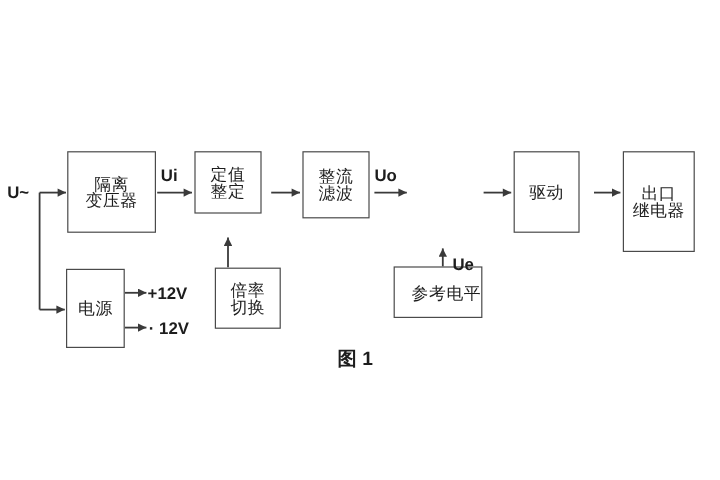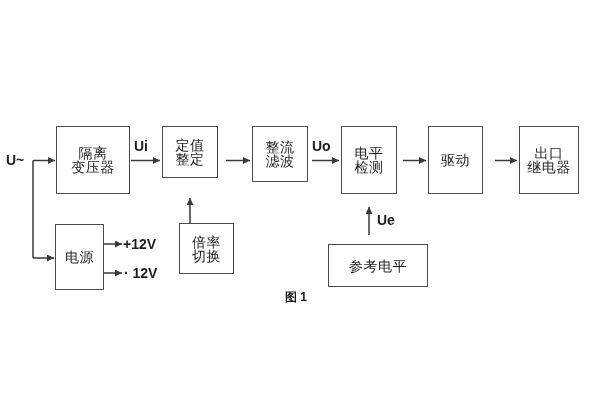--- a/index.html
+++ b/index.html
@@ -36,21 +36,21 @@
   .lbl {
     position:absolute;
     font-size:14px;
     line-height:14px;
     font-weight:600;
     color:#1d1d1d;
     white-space:nowrap;
   }
   .caption {
     position:absolute;
-    font-size:12px;
+    font-size:16px;
     color:#1d1d1d;
     font-weight:600;
     text-align:center;
   }
 </style>
 </head>
 <body>
 
 <div class="stage">
 
@@ -84,44 +84,40 @@
   <div class="box" style="left:162px; top:126px; width:56px; height:52px;">
     <span>定值</span>
     <span>整定</span>
   </div>
 
   <div class="box" style="left:252px; top:126px; width:56px; height:56px;">
     <span>整流</span>
     <span>滤波</span>
   </div>
 
-  <div class="box" style="left:341px; top:126px; width:56px; height:68px;">
-    <span>电平</span>
-    <span>检测</span>
-  </div>
 
   <div class="box" style="left:428px; top:126px; width:55px; height:68px;">
     <span>驱动</span>
   </div>
 
-  <div class="box" style="left:519px; top:126px; width:60px; height:68px;">
+  <div class="box" style="left:519px; top:126px; width:60px; height:84px;">
     <span>出口</span>
     <span>继电器</span>
   </div>
 
   <div class="box" style="left:55px; top:224px; width:49px; height:66px;">
     <span>电源</span>
   </div>
 
   <div class="box" style="left:179px; top:223px; width:55px; height:51px;">
     <span>倍率</span>
     <span>切换</span>
   </div>
 
-  <div class="box" style="left:328px; top:244px; width:100px; height:43px;">
+  <div class="box" style="left:328px; top:222px; width:74px; height:43px;align-items:flex-end;">
     <span>参考电平</span>
   </div>
 
   <span class="lbl" style="left:6px; top:153px;">U~</span>
 
   <span class="lbl" style="left:134px; top:139px;">Ui</span>
 
   <span class="lbl" style="left:312px; top:139px;">Uo</span>
 
   <span class="lbl" style="left:377px; top:213px;">Ue</span>

